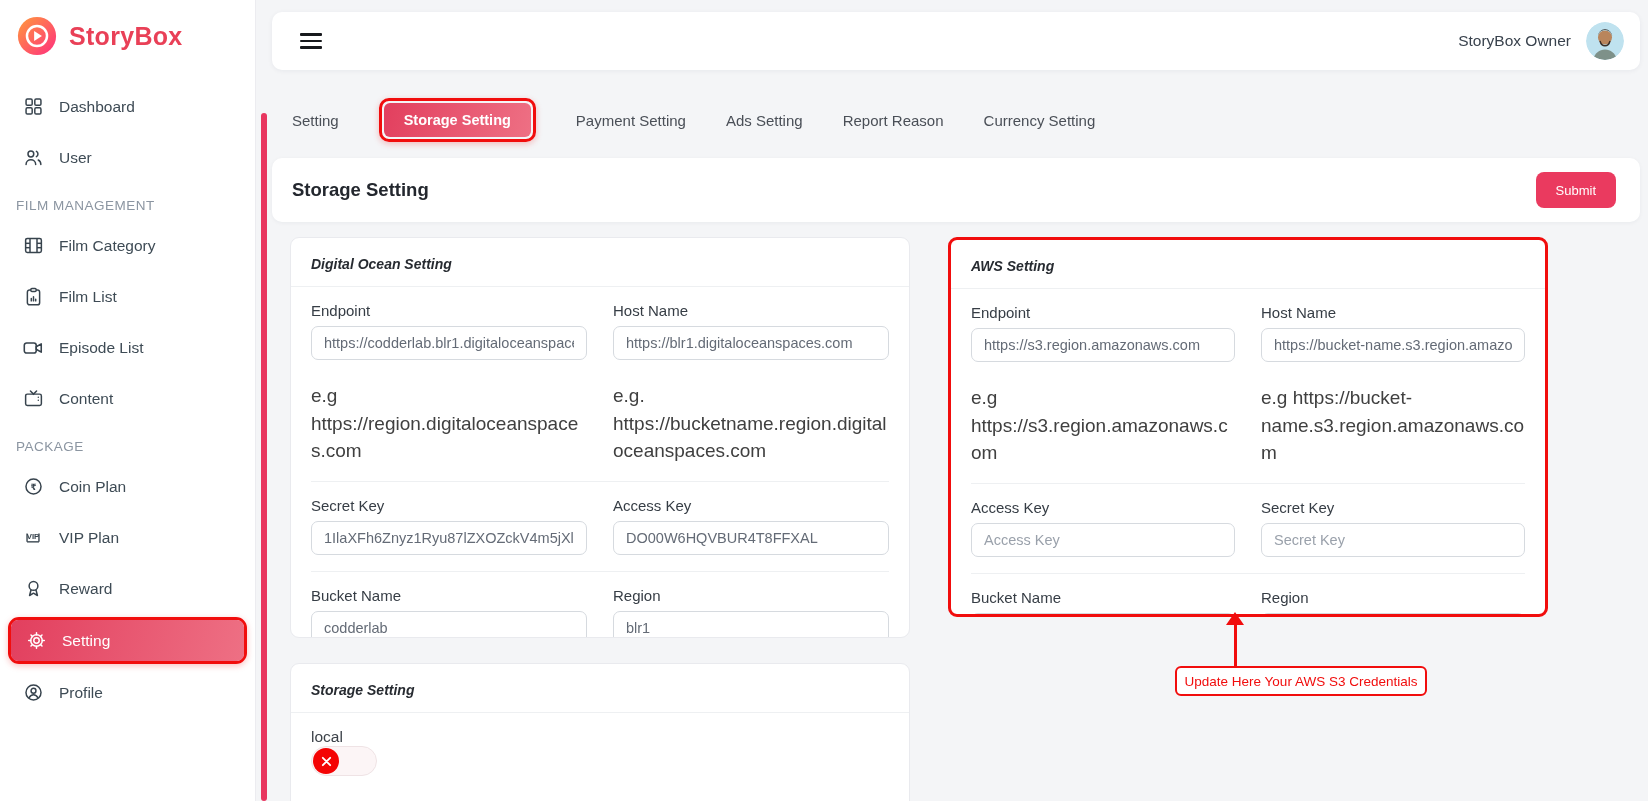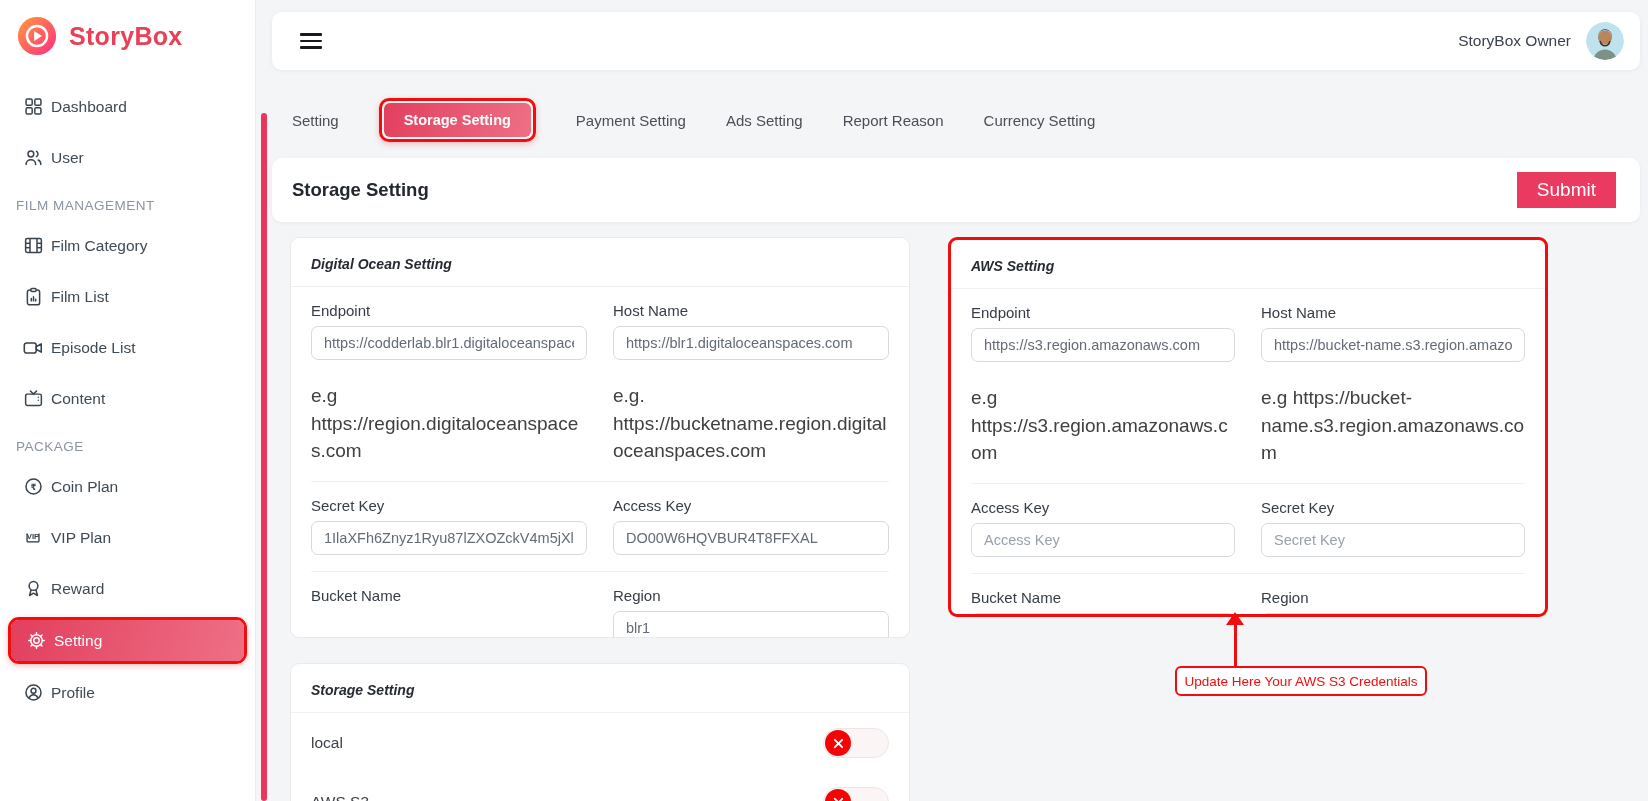--- a/index.html
+++ b/index.html
@@ -5,21 +5,21 @@
   * { margin:0; padding:0; box-sizing:border-box; }
   body { font-family:"Liberation Sans", sans-serif; background:#e9eaec; }
   #app { position:relative; width:1648px; height:801px; background:#f4f5f7; overflow:hidden; }
 
   
   .sidebar { position:absolute; left:0; top:0; width:256px; height:801px; background:#fff; border-right:1px solid #ececf0; }
   .side-scroll { position:absolute; left:261px; top:113px; width:6px; height:688px; background:#e8365f; border-radius:3px; z-index:5; }
   .logo-row { display:flex; align-items:center; gap:11px; padding:15px 14px 24px 16px; }
   .brand-name { font-size:25px; font-weight:bold; color:#e94057; letter-spacing:.3px; }
   .nav { padding:0 8px; }
-  .nav-item { display:flex; align-items:center; gap:7px; height:51px; padding:0 14px; color:#3e4b55; font-size:15.5px; border-radius:8px; cursor:pointer; }
+  .nav-item { display:flex; align-items:center; gap:15px; height:51px; padding:0 14px; color:#3e4b55; font-size:15.5px; border-radius:8px; cursor:pointer; }
   .nav-item .nicon { display:flex; align-items:center; justify-content:center; width:22px; height:22px; color:#37434d; }
   .nav-section { padding:15px 8px 7px; color:#8b95a1; font-size:13.5px; letter-spacing:.5px; }
   .nav-ring { border:3px solid #f10d0d; border-radius:11px; margin:3px 0; box-shadow:0 2px 6px rgba(241,13,13,.25); }
   .nav-item.active { background:linear-gradient(105deg,#e23f5e 0%,#ee7084 100%); color:#fff; height:41px; border-radius:7px; }
   .nav-item.active .nicon { color:#fff; }
 
   
   .topbar { position:absolute; left:272px; top:12px; width:1368px; height:58px; background:#fff; border-radius:10px; box-shadow:0 1px 5px rgba(25,30,60,.06); display:flex; align-items:center; padding:0 16px 0 28px; }
   .hamburger { width:22px; display:flex; flex-direction:column; gap:4px; cursor:pointer; }
   .hamburger span { display:block; height:2.6px; background:#17191d; border-radius:1px; }
@@ -29,38 +29,38 @@
 
   
   .tabs { position:absolute; left:292px; top:94px; height:52px; display:flex; align-items:center; gap:40px; }
   .tab { font-size:15px; color:#4a4f57; cursor:pointer; white-space:nowrap; }
   .tab-ring { border:3px solid #f10d0d; border-radius:10px; padding:2px; box-shadow:0 2px 6px rgba(241,13,13,.25); }
   .tab.active { background:linear-gradient(105deg,#e23f5e 0%,#ee7084 100%); color:#fff; padding:9px 20px; border-radius:6px; font-weight:bold; font-size:14.5px; }
 
   
   .header-card { position:absolute; left:272px; top:158px; width:1368px; height:64px; background:#fff; border-radius:10px; box-shadow:0 1px 4px rgba(25,30,60,.05); display:flex; align-items:center; justify-content:space-between; padding:0 24px 0 20px; }
   .page-title { font-size:18.5px; font-weight:bold; color:#23272e; }
-  .submit-btn { background:#ea3a5f; color:#fff; border:none; border-radius:0; padding:0 20px; height:36px; font-size:19px; font-family:inherit; cursor:pointer;margin-left:40px; }
+  .submit-btn { background:#ea3a5f; color:#fff; border:none; border-radius:8px; padding:0 20px; height:36px; font-size:13px; font-family:inherit; cursor:pointer;margin-left:40px; }
 
   
   .card { background:#fff; border:1px solid #e9eaee; border-radius:9px; position:absolute; overflow:hidden; }
   .do-card  { left:290px; top:237px; width:620px; height:401px; }
   .aws-card { left:948px; top:237px; width:600px; height:380px; border:3px solid #f10d0d; }
   .storage-card { left:290px; top:663px; width:620px; height:200px; }
   .card-title { padding:18px 20px 14px; font-size:14px; font-weight:bold; color:#272b31; border-bottom:1px solid #eef0f2;font-style:italic; }
   .card-body { padding:0 20px; }
   .frow { display:grid; grid-template-columns:1fr 1fr; column-gap:26px; padding:15px 0 16px; }
   .frow + .frow { border-top:1px solid #eef0f2; }
   .flabel { display:block; font-size:15px; color:#363d45; margin-bottom:7px; }
   .tinput { width:100%; height:34px; border:1px solid #d6dadf; border-radius:7px; padding:0 12px; font-size:14.5px; color:#646b76; font-family:inherit; background:#fff; outline:none; }
   .tinput::placeholder { color:#9aa1ab; }
   .hint { margin-top:22px; font-size:19px; color:#404040; line-height:1.45; overflow-wrap:anywhere; }
 
   
-  .trow { display:flex; align-items:center; justify-content:space-between; padding:15px 20px 14px; }
+  .trow { display:flex; align-items:flex-start; justify-content:space-between; padding:15px 20px 14px;flex-direction:column; }
   .trow-label { font-size:15.5px; color:#3c4249; }
   .toggle { position:relative; width:66px; height:30px; border-radius:15px; background:#fcf5f6; border:1px solid #efe3e5; cursor:pointer; flex:0 0 auto; }
   .knob { position:absolute; left:1px; top:1px; width:26px; height:26px; border-radius:50%; background:#f40404; display:flex; align-items:center; justify-content:center; }
 
   
   .arrow-line { position:absolute; left:1234px; top:624px; width:3px; height:44px; background:#f10d0d; }
   .arrow-head { position:absolute; left:1226px; top:612px; width:0; height:0; border-left:9px solid transparent; border-right:9px solid transparent; border-bottom:13px solid #f10d0d; }
   .note-box { position:absolute; left:1175px; top:666px; width:252px; height:30px; border:2px solid #f10d0d; border-radius:6px; color:#f10d0d; display:flex; align-items:center; justify-content:center; font-size:13.5px; background:rgba(255,255,255,.92); }
 </style>
 </head>
@@ -280,20 +280,21 @@
           <input class="tinput" type="text" value="1IlaXFh6Znyz1Ryu87lZXOZckV4m5jXlz" style="">
         </div>
         <div>
           <label class="flabel">Access Key</label>
           <input class="tinput" type="text" value="DO00W6HQVBUR4T8FFXAL" style="">
         </div>
       </div>
       <div class="frow">
         <div>
           <label class="flabel">Bucket Name</label>
+          <input class="tinput" type="text" value="codderlab" style="">
         </div>
         <div>
           <label class="flabel">Region</label>
           <input class="tinput" type="text" value="blr1" style="">
         </div>
       </div>
     </div>
   </div>
 
   <div class="card aws-card">

